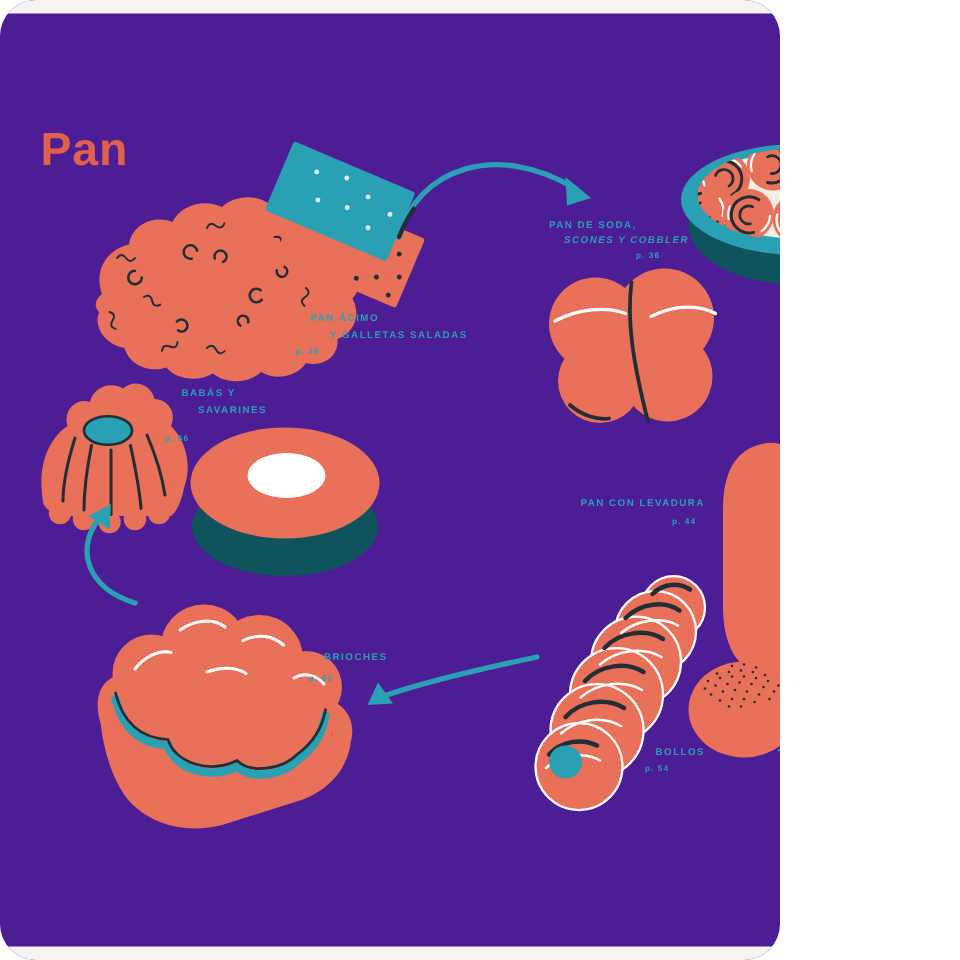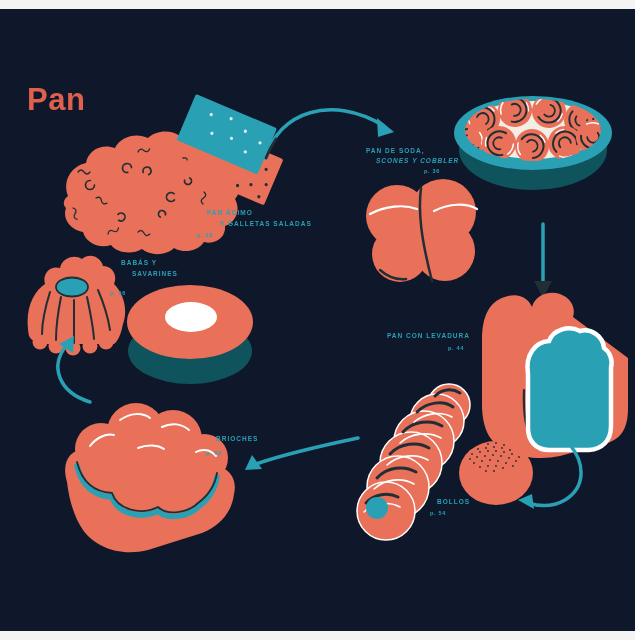--- a/index.html
+++ b/index.html
@@ -1,17 +1,17 @@
 <!DOCTYPE html>
 <html><head>
 <meta charset="utf-8">
 <style>
   html,body{margin:0;padding:0;background:#ffffff;}
-  .canvas{position:relative;width:635px;height:640px;background:#0f172a;overflow:hidden;
-          font-family:"Liberation Sans",sans-serif;}
+  .canvas{position:relative;width:520px;height:640px;background:#4c1d95;overflow:hidden;
+          font-family:"Liberation Sans",sans-serif;border-radius:24px;}
   .edge{position:absolute;left:0;width:640px;height:9px;background:#f4f4f3;}
   .edge.top{top:0;} .edge.bottom{bottom:0;}
   .art{position:absolute;left:0;top:0;}
   .title{position:absolute;left:27px;top:84px;font-size:31px;font-weight:bold;
          color:#de604d;letter-spacing:.5px;line-height:1;}
   .lbl{position:absolute;font-size:6.5px;font-weight:bold;letter-spacing:1px;
        color:#2aa0b5;white-space:nowrap;line-height:1;}
   .pg{position:absolute;font-size:5.5px;font-weight:bold;letter-spacing:.7px;
       color:#2aa0b5;white-space:nowrap;line-height:1;}
   .it{font-style:italic;}

